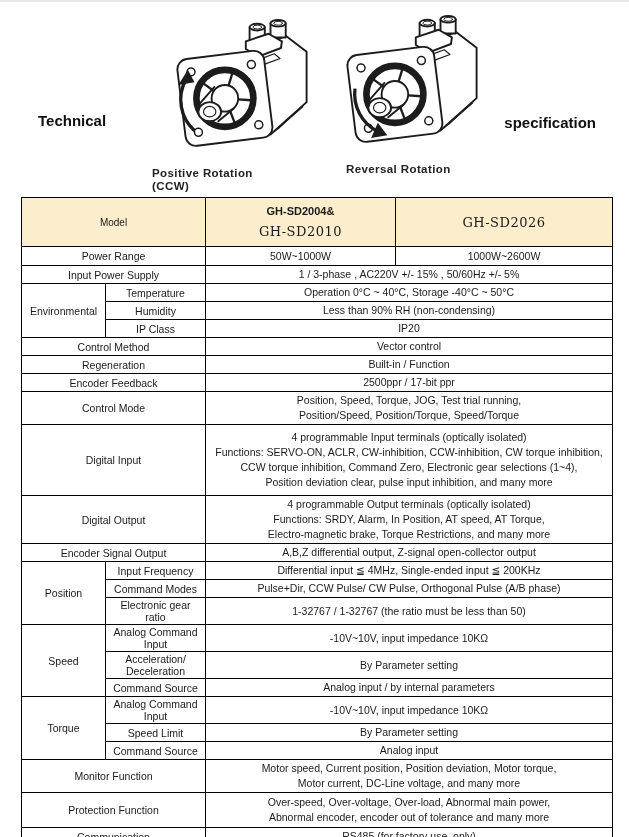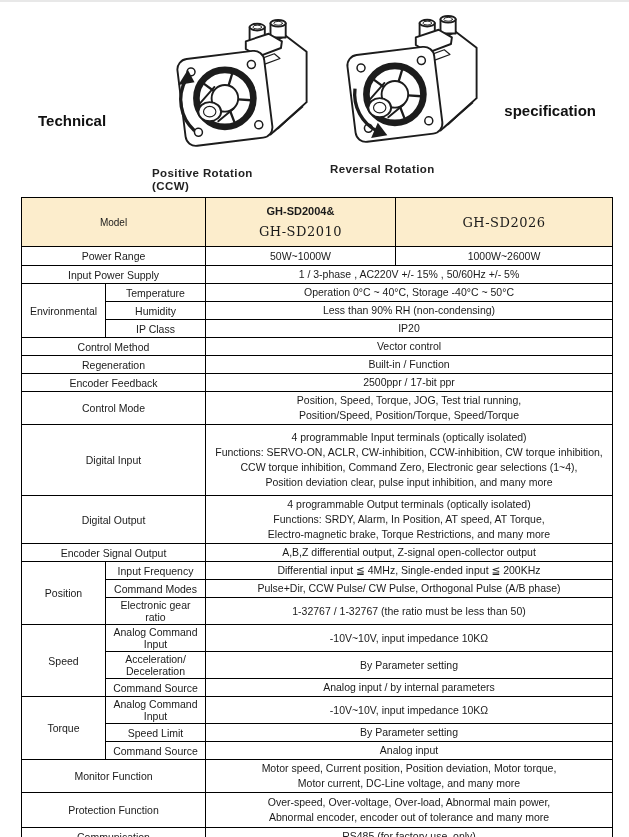--- a/index.html
+++ b/index.html
@@ -3,27 +3,27 @@
 <meta charset="utf-8">
 <style>
   * { margin:0; padding:0; box-sizing:border-box; }
   body { background:#e8e8e8; font-family:"Liberation Sans", sans-serif; }
   .page {
     position:relative; width:629px; height:837px; background:#ffffff;
     margin:2px auto; overflow:hidden; color:#1a1a1a;
   }
   .side-title { position:absolute; font-size:15px; font-weight:bold; color:#111; }
   .title-left { left:38px; top:110px; }
-  .title-right { right:33px; top:100px; }
+  .title-right { right:33px; top:112px; }
   .motor { position:absolute; }
   .motor-left { left:166px; top:8px; }
   .motor-right { left:336px; top:4px; }
   .fig-caption { position:absolute; text-align:left; font-weight:bold; font-size:11.5px; color:#222; line-height:13px; letter-spacing:.4px; }
   .cap-left { left:152px; top:165px; width:160px; }
-  .cap-right { left:330px; top:161px; width:170px; }
+  .cap-right { left:346px; top:161px; width:170px; }
 
   table.spec {
     position:absolute; left:21px; top:195px; width:591px;
     border-collapse:collapse; table-layout:fixed;
     font-size:10.5px; color:#1a1a1a;
   }
   table.spec td {
     border:1px solid #000; text-align:center; vertical-align:middle;
     padding:1px 4px; overflow:hidden;
   }

